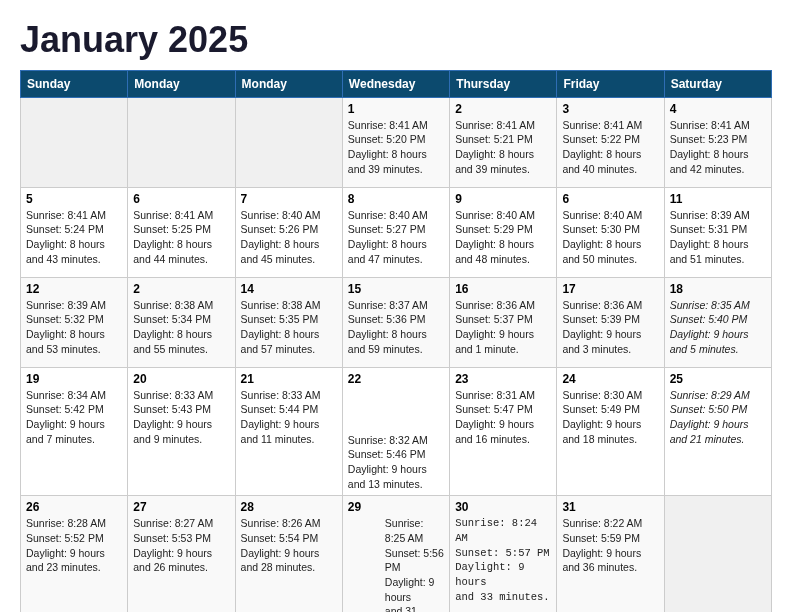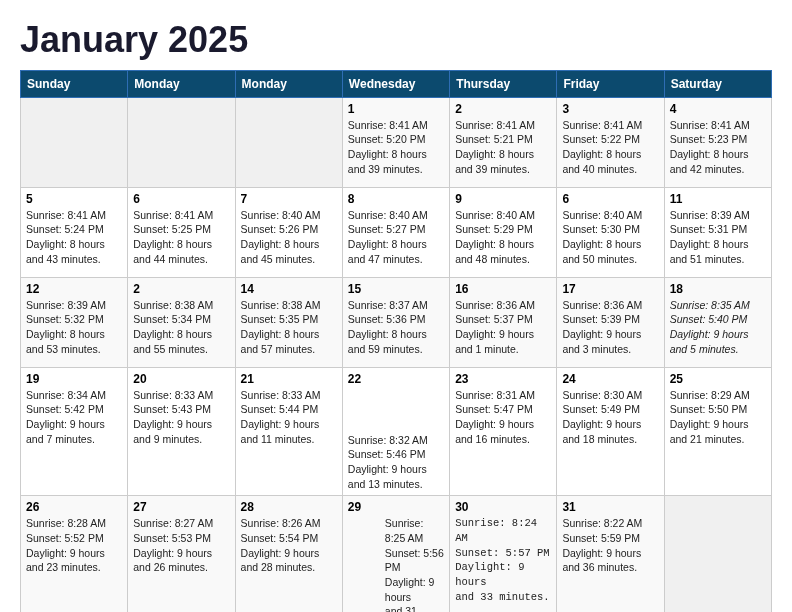--- a/index.html
+++ b/index.html
@@ -284,21 +284,21 @@
         </td>
         <td>
           <span class="day-number">24</span>
           <div class="day-info" style="white-space: pre-line;">Sunrise: 8:30 AM
 Sunset: 5:49 PM
 Daylight: 9 hours
 and 18 minutes.</div>
         </td>
         <td>
           <span class="day-number">25</span>
-          <div class="day-info" style="white-space: pre-line;">Sunrise: 8:29 AM
+          <div class="day-info" style="white-space: pre-line; font-style: italic;">Sunrise: 8:29 AM
 Sunset: 5:50 PM
 Daylight: 9 hours
 and 21 minutes.</div>
         </td>
       </tr>
       <tr>
         <td>
           <span class="day-number">26</span>
           <div class="day-info" style="white-space: pre-line;">Sunrise: 8:28 AM
 Sunset: 5:52 PM

